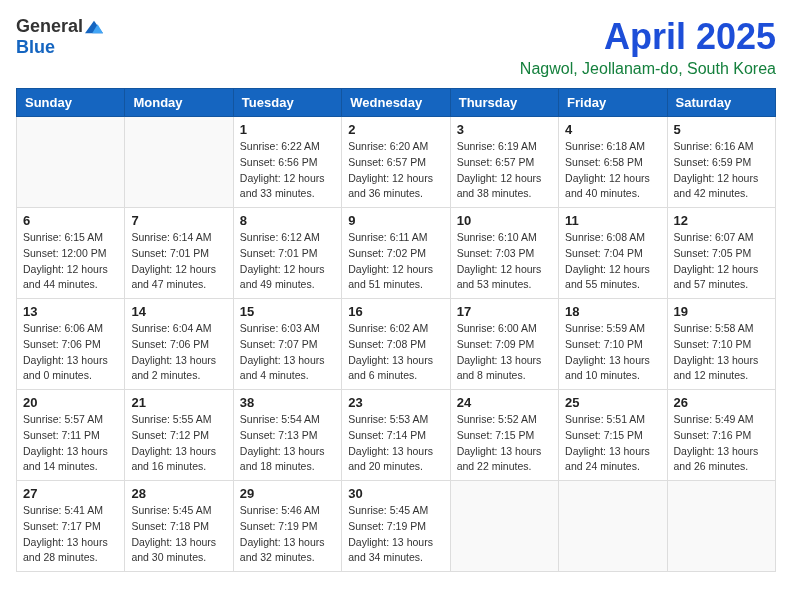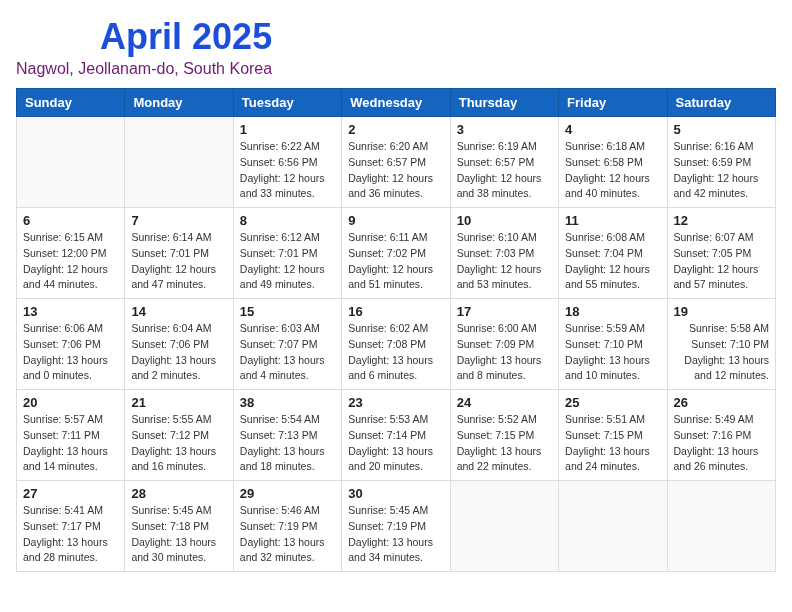--- a/index.html
+++ b/index.html
@@ -44,21 +44,21 @@
     .title-section {
       text-align: right;
     }
     .month-title {
       font-size: 36px;
       font-weight: bold;
       color: #1d4ed8;
     }
     .location {
       font-size: 16px;
-      color: #701a75;
+      color: #15803d;
       margin-top: 2px;
     }
     .calendar {
       width: 100%;
       border-collapse: collapse;
       border: 1px solid #ccc;
     }
     .calendar th {
       background-color: #1565c0;
       color: white;
@@ -95,20 +95,30 @@
       color: #333;
     }
     tr.week-row td {
       height: 85px;
     }
   </style>
 </head>
 <body>
 
 <div class="header">
+  <div class="logo">
+    <div class="logo-text">
+      <span class="logo-general">General</span>
+      <svg class="logo-icon" viewBox="0 0 20 14" fill="none">
+        <polygon points="0,14 10,0 20,14" fill="#1565c0"></polygon>
+        <polygon points="8,14 14,4 20,14" fill="#42a5f5"></polygon>
+      </svg>
+    </div>
+    <span class="logo-blue">Blue</span>
+  </div>
   <div class="title-section">
     <div class="month-title">April 2025</div>
     <div class="location">Nagwol, Jeollanam-do, South Korea</div>
   </div>
 </div>
 
 <table class="calendar">
   <thead>
     <tr>
     <th>Sunday</th>
@@ -249,21 +259,21 @@
         </td>
         <td>
           <span class="day-num">18</span>
           <div class="day-info" style="white-space: pre-line;">Sunrise: 5:59 AM
 Sunset: 7:10 PM
 Daylight: 13 hours
 and 10 minutes.</div>
         </td>
         <td>
           <span class="day-num">19</span>
-          <div class="day-info" style="white-space: pre-line; text-align: right;">Sunrise: 5:58 AM
+          <div class="day-info" style="white-space: pre-line;">Sunrise: 5:58 AM
 Sunset: 7:10 PM
 Daylight: 13 hours
 and 12 minutes.</div>
         </td>
       </tr>
       <tr class="week-row">
         <td>
           <span class="day-num">20</span>
           <div class="day-info" style="white-space: pre-line;">Sunrise: 5:57 AM
 Sunset: 7:11 PM

